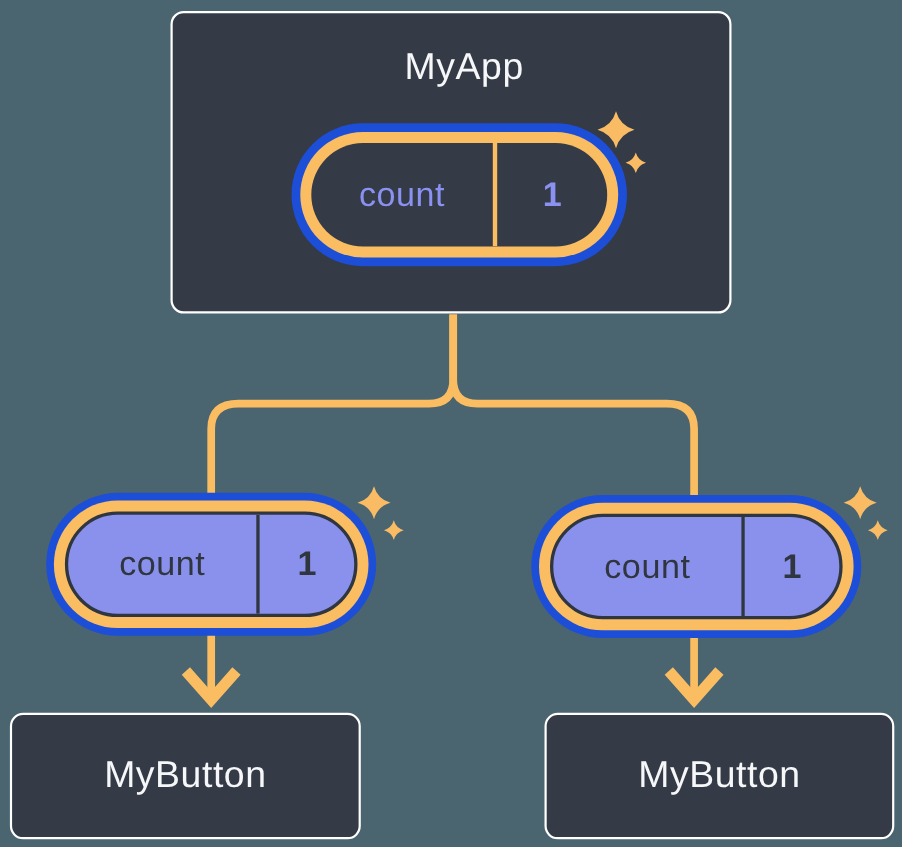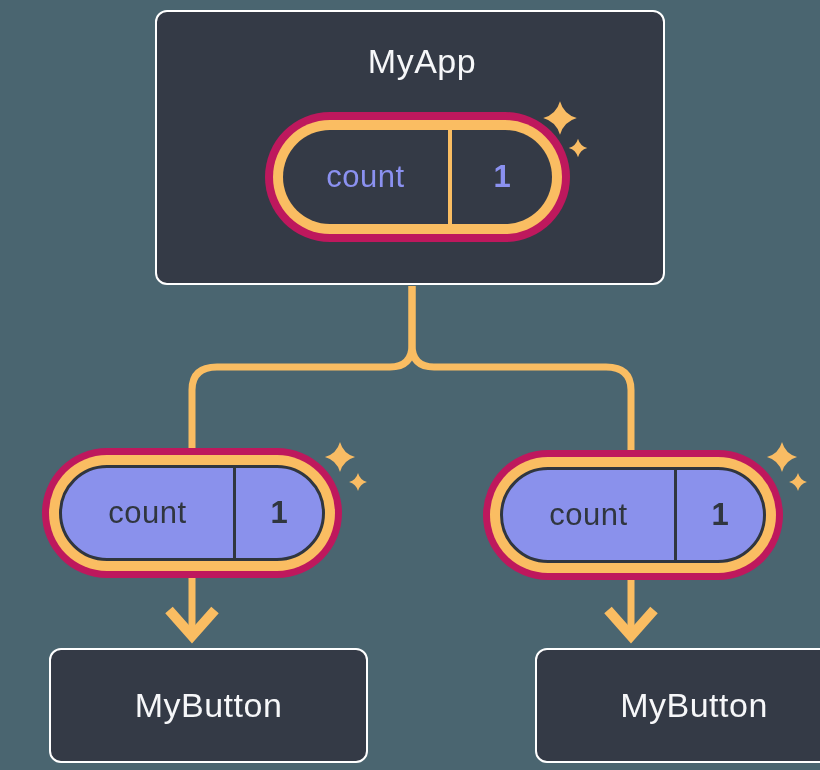--- a/index.html
+++ b/index.html
@@ -15,21 +15,21 @@
 
   
   .node {
     position: absolute;
     background: #343A46;
     border: 2.5px solid #FFFFFF;
     border-radius: 12px;
     box-sizing: border-box;
   }
   .node-root  { left: 155px; top: 10px;  width: 510px; height: 275px; }
-  .node-child { top: 648px; height: 115px; margin-left: 40px; }
+  .node-child { top: 648px; height: 115px; }
   .node-child.left  { left: 9px;   width: 319px; }
   .node-child.right { left: 495px; width: 318px; }
 
   .node-title {
     position: absolute;
     left: 0; right: 0;
     text-align: center;
     color: #F6F7F9;
     font-size: 34px;
     font-weight: 500;
@@ -45,21 +45,21 @@
     width: 820px; height: 770px;
     pointer-events: none;
   }
   .wire-layer { z-index: 2; }
   .spark-layer { z-index: 5; }
 
   
   .pill {
     position: absolute;
     z-index: 3;
-    background: #be185d;           
+    background: #1d4ed8;           
     border-radius: 999px;
     box-sizing: border-box;
     display: flex;
   }
   .pill-ring {
     flex: 1;
     background: #FABD62;           
     border-radius: 999px;
     display: flex;
     box-sizing: border-box;

